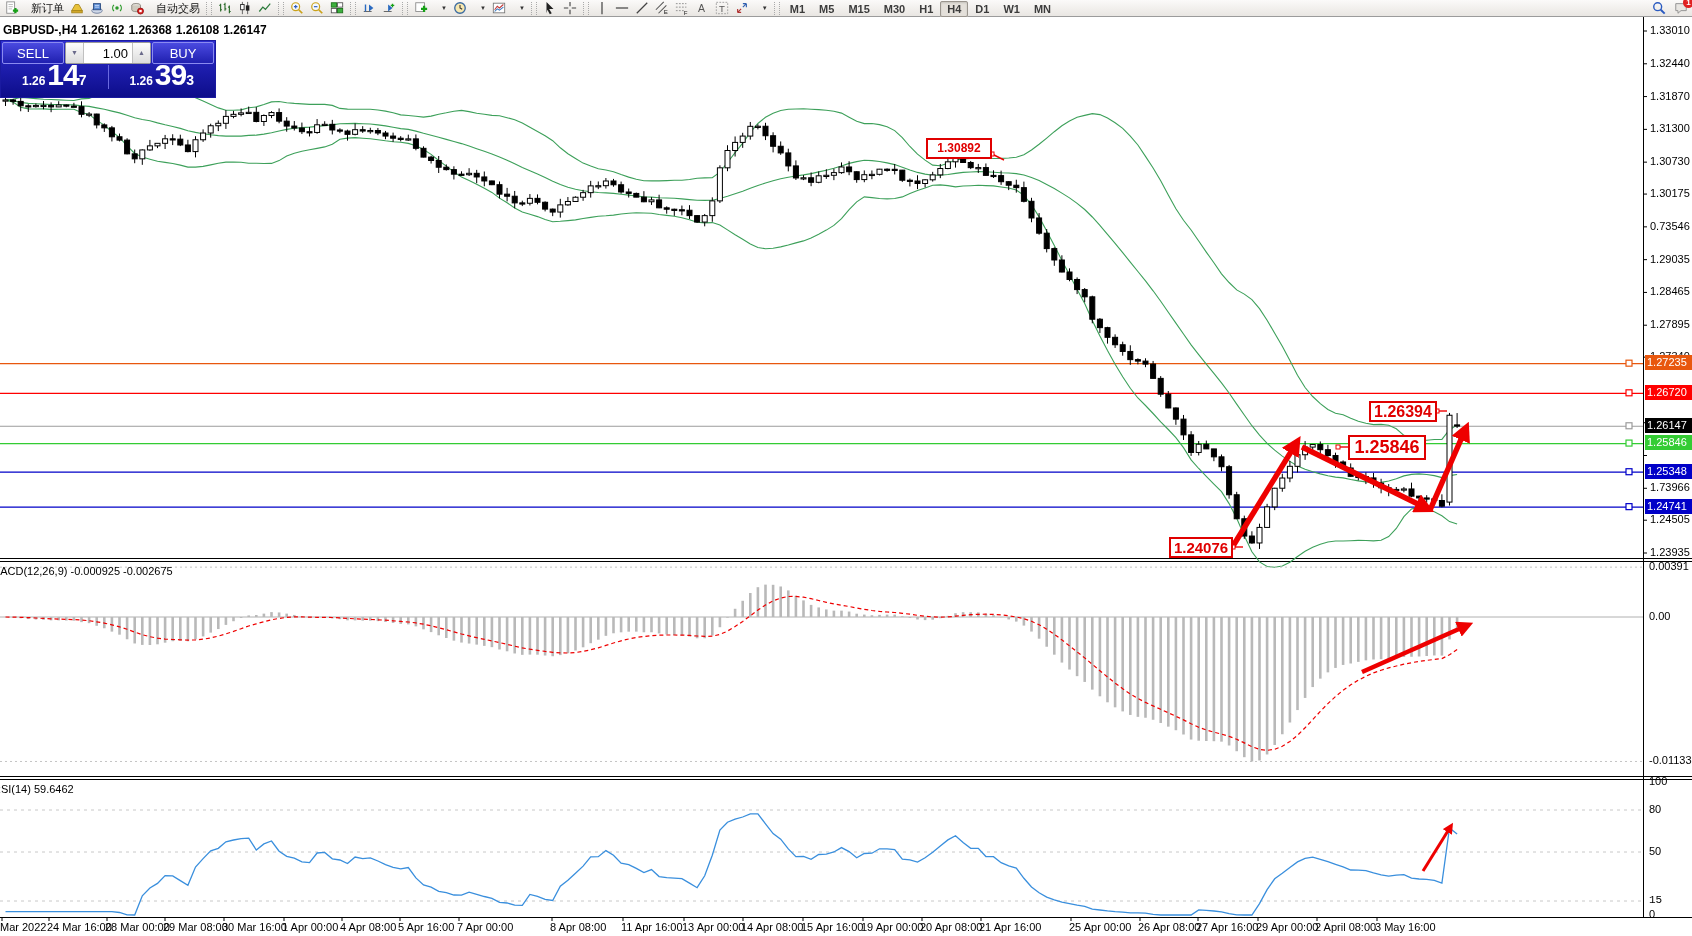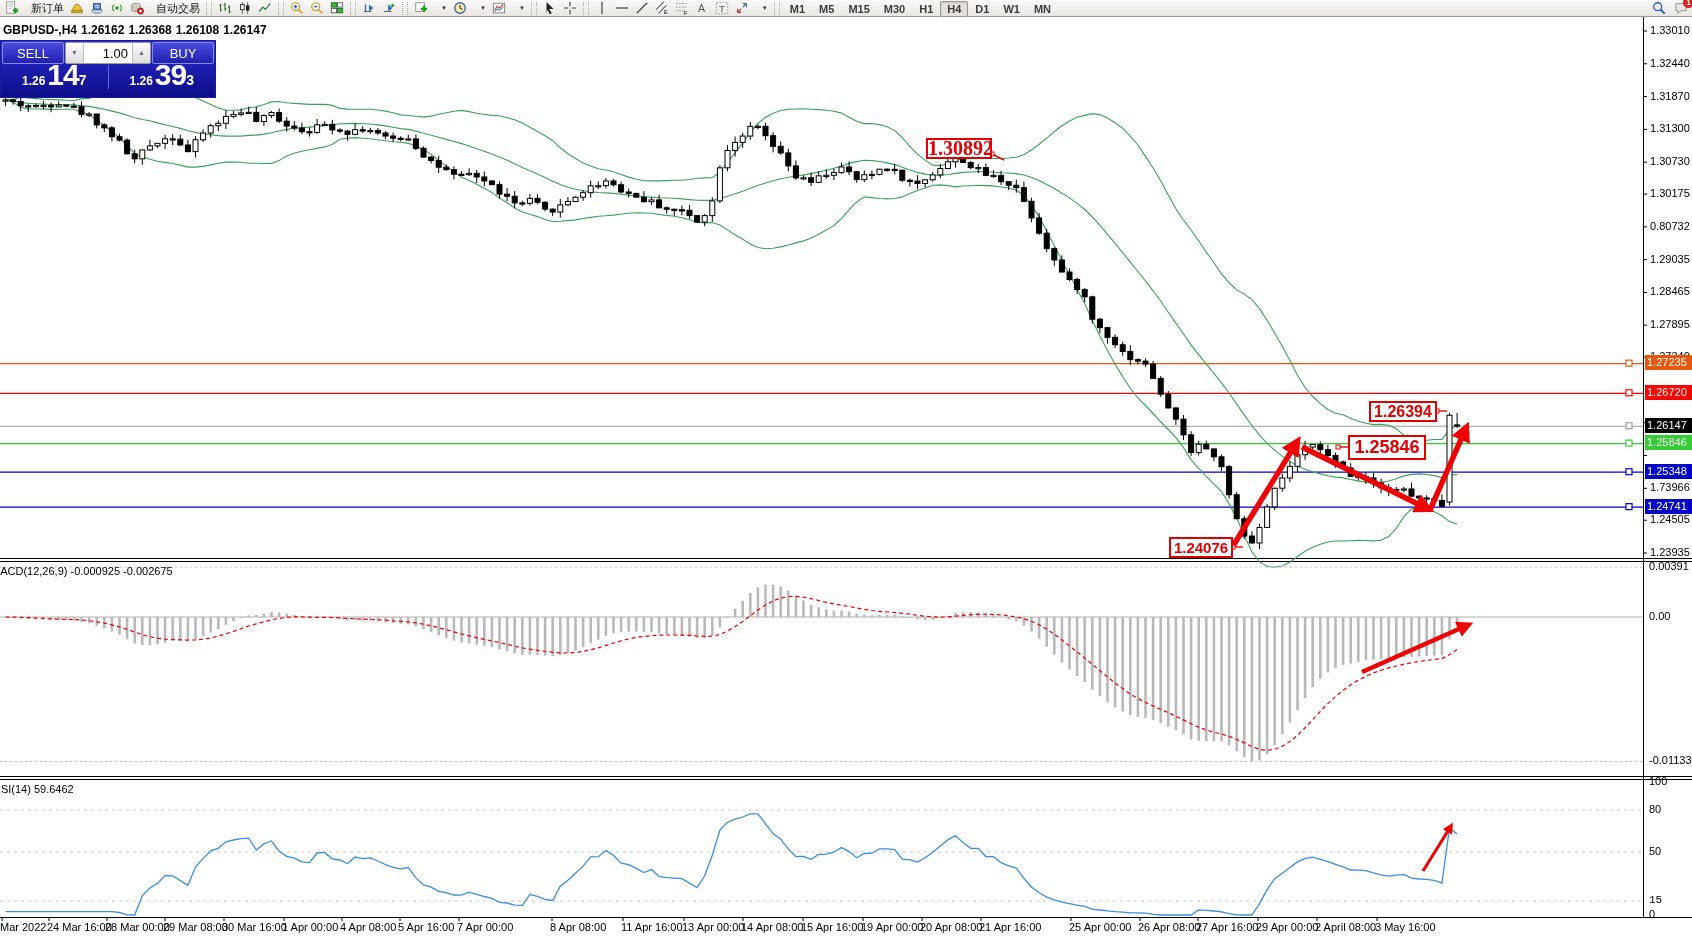--- a/index.html
+++ b/index.html
@@ -919,21 +919,21 @@
       <rect x="1231" y="545" width="4" height="4" fill="#fff" stroke="#ee0000"></rect>
     </svg>
 
   <div id="overlays">
       <div class="tick" style="top: 24px;">1.33010</div>
       <div class="tick" style="top: 56.7868px;">1.32440</div>
       <div class="tick" style="top: 89.5736px;">1.31870</div>
       <div class="tick" style="top: 122.36px;">1.31300</div>
       <div class="tick" style="top: 155.147px;">1.30730</div>
       <div class="tick" style="top: 187.071px;">1.30175</div>
-      <div class="tick" style="top: 219.858px;">0.80732</div>
+      <div class="tick" style="top: 219.858px;">0.73546</div>
       <div class="tick" style="top: 252.645px;">1.29035</div>
       <div class="tick" style="top: 285.431px;">1.28465</div>
       <div class="tick" style="top: 318.218px;">1.27895</div>
       <div class="tick" style="top: 350.142px;">1.27340</div>
       <div class="tick" style="top: 415.716px;">1.26200</div>
       <div class="tick" style="top: 465px;">1.25630</div>
       <div class="tick" style="top: 481.289px;">1.73966</div>
       <div class="tick" style="top: 513.213px;">1.24505</div>
       <div class="tick" style="top: 546px;">1.23935</div>
       <div class="tag" style="top: 355.182px; background: rgb(232, 87, 14);">1.27235</div>
@@ -968,21 +968,21 @@
       <div class="timelab" style="left: 920px;">20 Apr 08:00</div>
       <div class="timelab" style="left: 979px;">21 Apr 16:00</div>
       <div class="timelab" style="left: 1069px;">25 Apr 00:00</div>
       <div class="timelab" style="left: 1138px;">26 Apr 08:00</div>
       <div class="timelab" style="left: 1196px;">27 Apr 16:00</div>
       <div class="timelab" style="left: 1256px;">29 Apr 00:00</div>
       <div class="timelab" style="left: 1315px;">2 April 08:00</div>
       <div class="timelab" style="left: 1375px;">3 May 16:00</div>
       <div class="indlabel" style="left: -9px; top: 565px;">MACD(12,26,9) -0.000925 -0.002675</div>
       <div class="indlabel" style="left: -7px; top: 783px;">RSI(14) 59.6462</div>
-      <div class="pricebox" style="left: 926px; top: 138px; width: 66px; height: 21px; font-size: 20px; line-height: 17px; font-family: Liberation Serif, serif;">1.30892</div>
+      <div class="pricebox" style="left: 926px; top: 138px; width: 66px; height: 21px; font-size: 12px; line-height: 17px;">1.30892</div>
       <div class="pricebox" style="left: 1369px; top: 401px; width: 68px; height: 21px; font-size: 16px; line-height: 17px;">1.26394</div>
       <div class="pricebox" style="left: 1348px; top: 435px; width: 78px; height: 25px; font-size: 18px; line-height: 21px;">1.25846</div>
       <div class="pricebox" style="left: 1169px; top: 537px; width: 64px; height: 21px; font-size: 15px; line-height: 17px;">1.24076</div>
     </div>
 
   <div id="symbol-line">
     <span>GBPUSD-,H4</span><span>1.26162</span><span>1.26368</span><span>1.26108</span><span>1.26147</span>
   </div>
 
   <div id="ocp">

